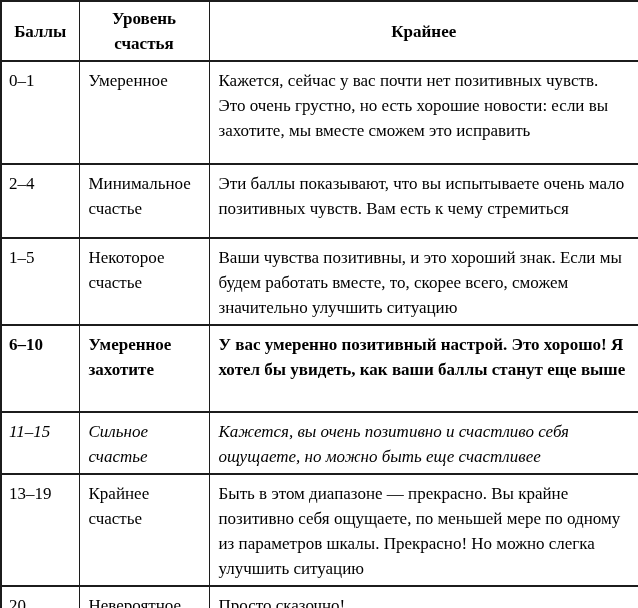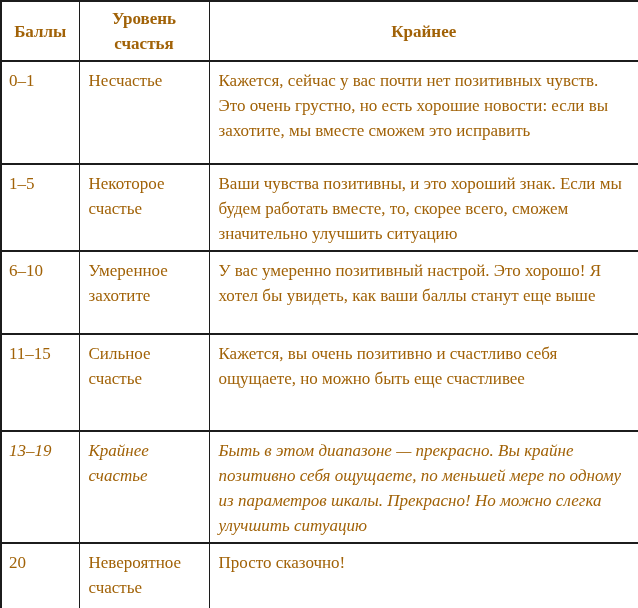--- a/index.html
+++ b/index.html
@@ -6,21 +6,21 @@
     margin: 0;
     padding: 0;
     background: #ffffff;
   }
   .page {
     width: 638px;
     height: 608px;
     background: #ffffff;
     box-sizing: border-box;
     font-family: "Liberation Serif", "DejaVu Serif", serif;
-    color: #a16207;
+    color: #000000;
   }
   table.happiness {
     width: 638px;
     border-collapse: collapse;
     table-layout: fixed;
     background: #ffffff;
   }
   table.happiness col.c-score { width: 78px; }
   table.happiness col.c-level { width: 130px; }
   table.happiness col.c-meaning { width: 430px; }
@@ -53,21 +53,21 @@
     text-align: left;
     padding: 6px 9px 4px 9px;
     margin-top: 40px;
   }
   table.happiness tbody td.score { padding-left: 7px; }
 
   
   tbody tr:nth-child(1) { height: 103px; }
   tbody tr:nth-child(2) { height: 74px;  }
   tbody tr:nth-child(3) { height: 83px;  }
-  tbody tr:nth-child(4) { height: 97px;  }
+  tbody tr:nth-child(4) { height: 87px; font-weight: bold;  }
   tbody tr:nth-child(5) { height: 53px; font-style: italic;  }
   tbody tr:nth-child(6) { height: 102px; }
   tbody tr:nth-child(7) { height: 57px;  }
 </style>
 </head>
 <body>
 
 <div class="page">
   <table class="happiness">
     <colgroup>
@@ -78,22 +78,27 @@
     <thead>
       <tr>
         <th>Баллы</th>
         <th>Уровень счастья</th>
         <th>Крайнее</th>
       </tr>
     </thead>
     <tbody>
       <tr>
         <td class="score">0–1</td>
-        <td class="level">Несчастье</td>
+        <td class="level">Умеренное</td>
         <td class="meaning">Кажется, сейчас у вас почти нет позитивных чувств. Это очень грустно, но есть хорошие новости: если вы захотите, мы вместе сможем это исправить</td>
+      </tr>
+      <tr>
+        <td class="score">2–4</td>
+        <td class="level">Минимальное счастье</td>
+        <td class="meaning">Эти баллы показывают, что вы испытываете очень мало позитивных чувств. Вам есть к чему стремиться</td>
       </tr>
       <tr>
         <td class="score">1–5</td>
         <td class="level">Некоторое счастье</td>
         <td class="meaning">Ваши чувства позитивны, и это хороший знак. Если мы будем работать вместе, то, скорее всего, сможем значительно улучшить ситуацию</td>
       </tr>
       <tr>
         <td class="score">6–10</td>
         <td class="level">Умеренное захотите</td>
         <td class="meaning">У вас умеренно позитивный настрой. Это хорошо! Я хотел бы увидеть, как ваши баллы станут еще выше</td>

